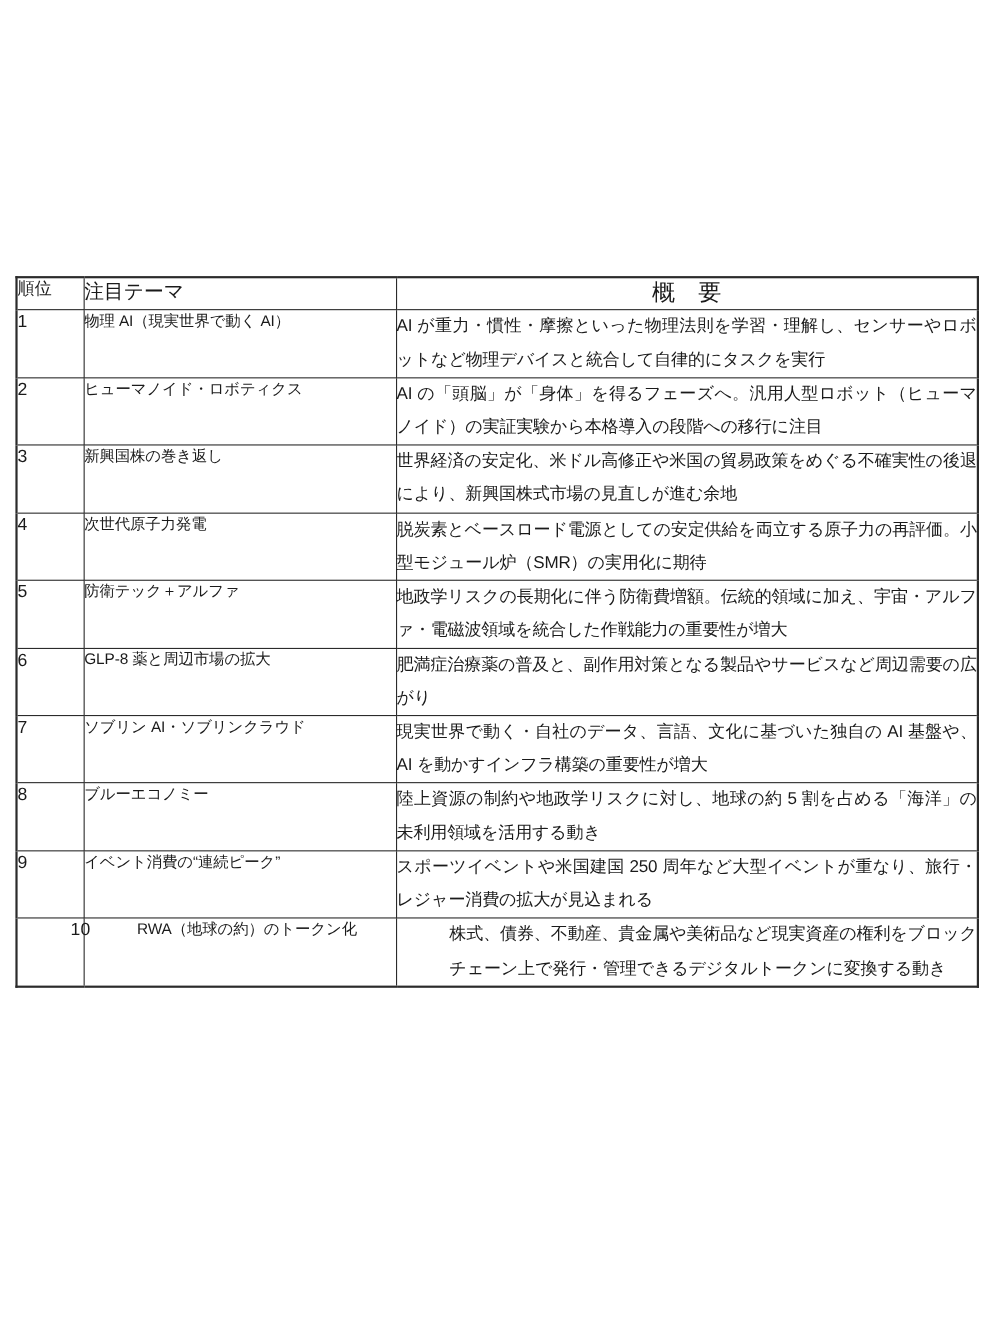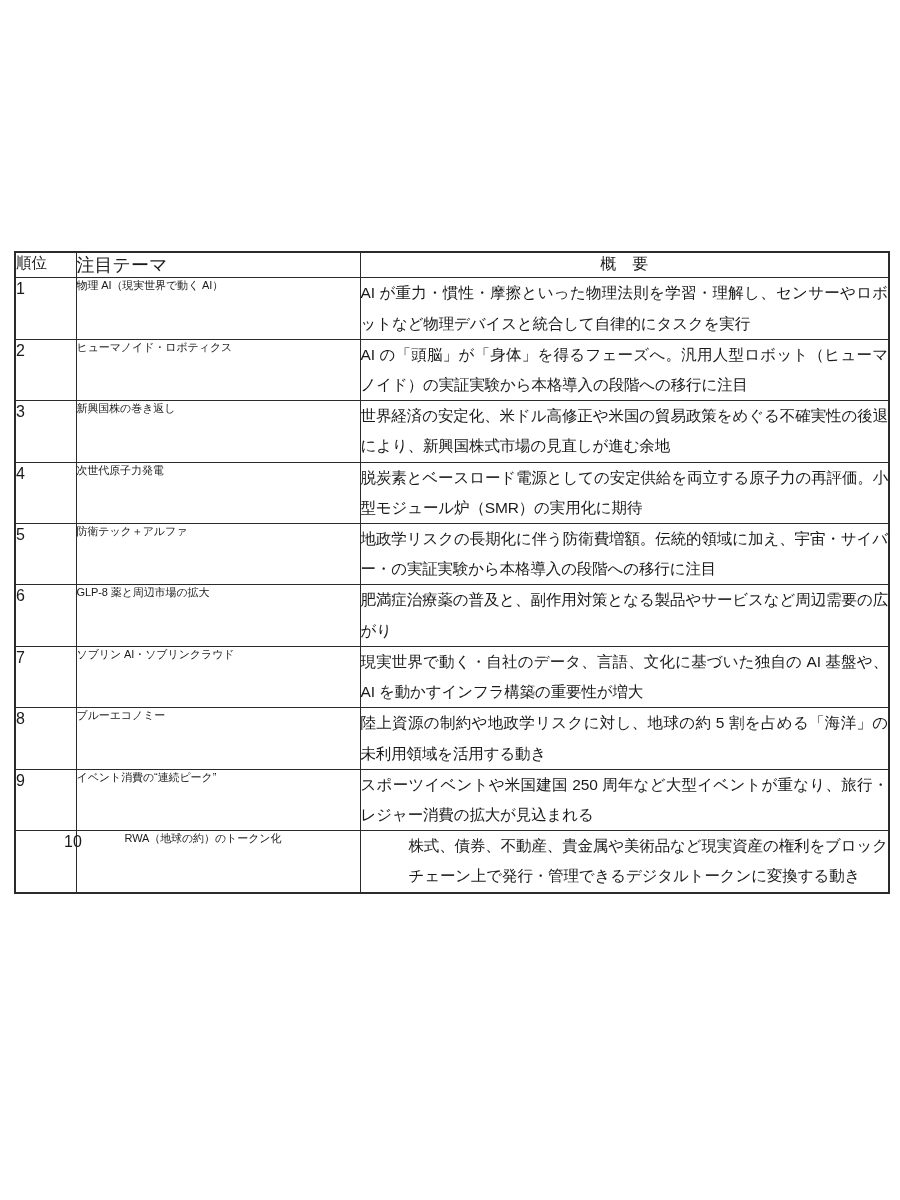--- a/index.html
+++ b/index.html
@@ -58,21 +58,21 @@
 
   .cell-rank {
     padding: 6px 0 6px 8px;
     font-size: 16px;
     line-height: 1.35;
     letter-spacing: 0.2px;
   }
 
   .cell-theme {
     padding: 6px 6px 6px 11px;
-    font-size: 11px;
+    font-size: 14px;
     line-height: 1.42;
     letter-spacing: -0.1px;
     white-space: nowrap;
   }
 
   .cell-desc {
     padding: 6px 9px 7px 9px;
     font-size: 15.5px;
     line-height: 1.95;
     letter-spacing: -0.15px;
@@ -91,21 +91,21 @@
     text-align: left;
   }
   .head-theme {
     padding: 6px 6px 6px 11px;
     font-size: 18px;
     line-height: 1.35;
     text-align: left;
   }
   .head-desc {
     padding: 6px 9px 6px 9px;
-    font-size: 16px;
+    font-size: 21px;
     line-height: 1.35;
     text-align: center;
   }
 
   
   tbody tr td { height: 28px; }
 
   
   table.themes tbody tr:last-child td {
     border-bottom: 2px solid #2b2b2b;
@@ -164,21 +164,21 @@
 
         <tr>
           <td class="cell-rank">4</td>
           <td class="cell-theme">次世代原子力発電</td>
           <td class="cell-desc">脱炭素とベースロード電源としての安定供給を両立する原子力の再評価。小型モジュール炉（SMR）の実用化に期待</td>
         </tr>
 
         <tr>
           <td class="cell-rank">5</td>
           <td class="cell-theme">防衛テック＋アルファ</td>
-          <td class="cell-desc">地政学リスクの長期化に伴う防衛費増額。伝統的領域に加え、宇宙・サイバー・の実証実験から本格導入の段階への移行に注目</td>
+          <td class="cell-desc">地政学リスクの長期化に伴う防衛費増額。伝統的領域に加え、宇宙・アルファ・電磁波領域を統合した作戦能力の重要性が増大</td>
         </tr>
 
         <tr>
           <td class="cell-rank">6</td>
           <td class="cell-theme">GLP-8 薬と周辺市場の拡大</td>
           <td class="cell-desc">肥満症治療薬の普及と、副作用対策となる製品やサービスなど周辺需要の広がり</td>
         </tr>
 
         <tr>
           <td class="cell-rank">7</td>

